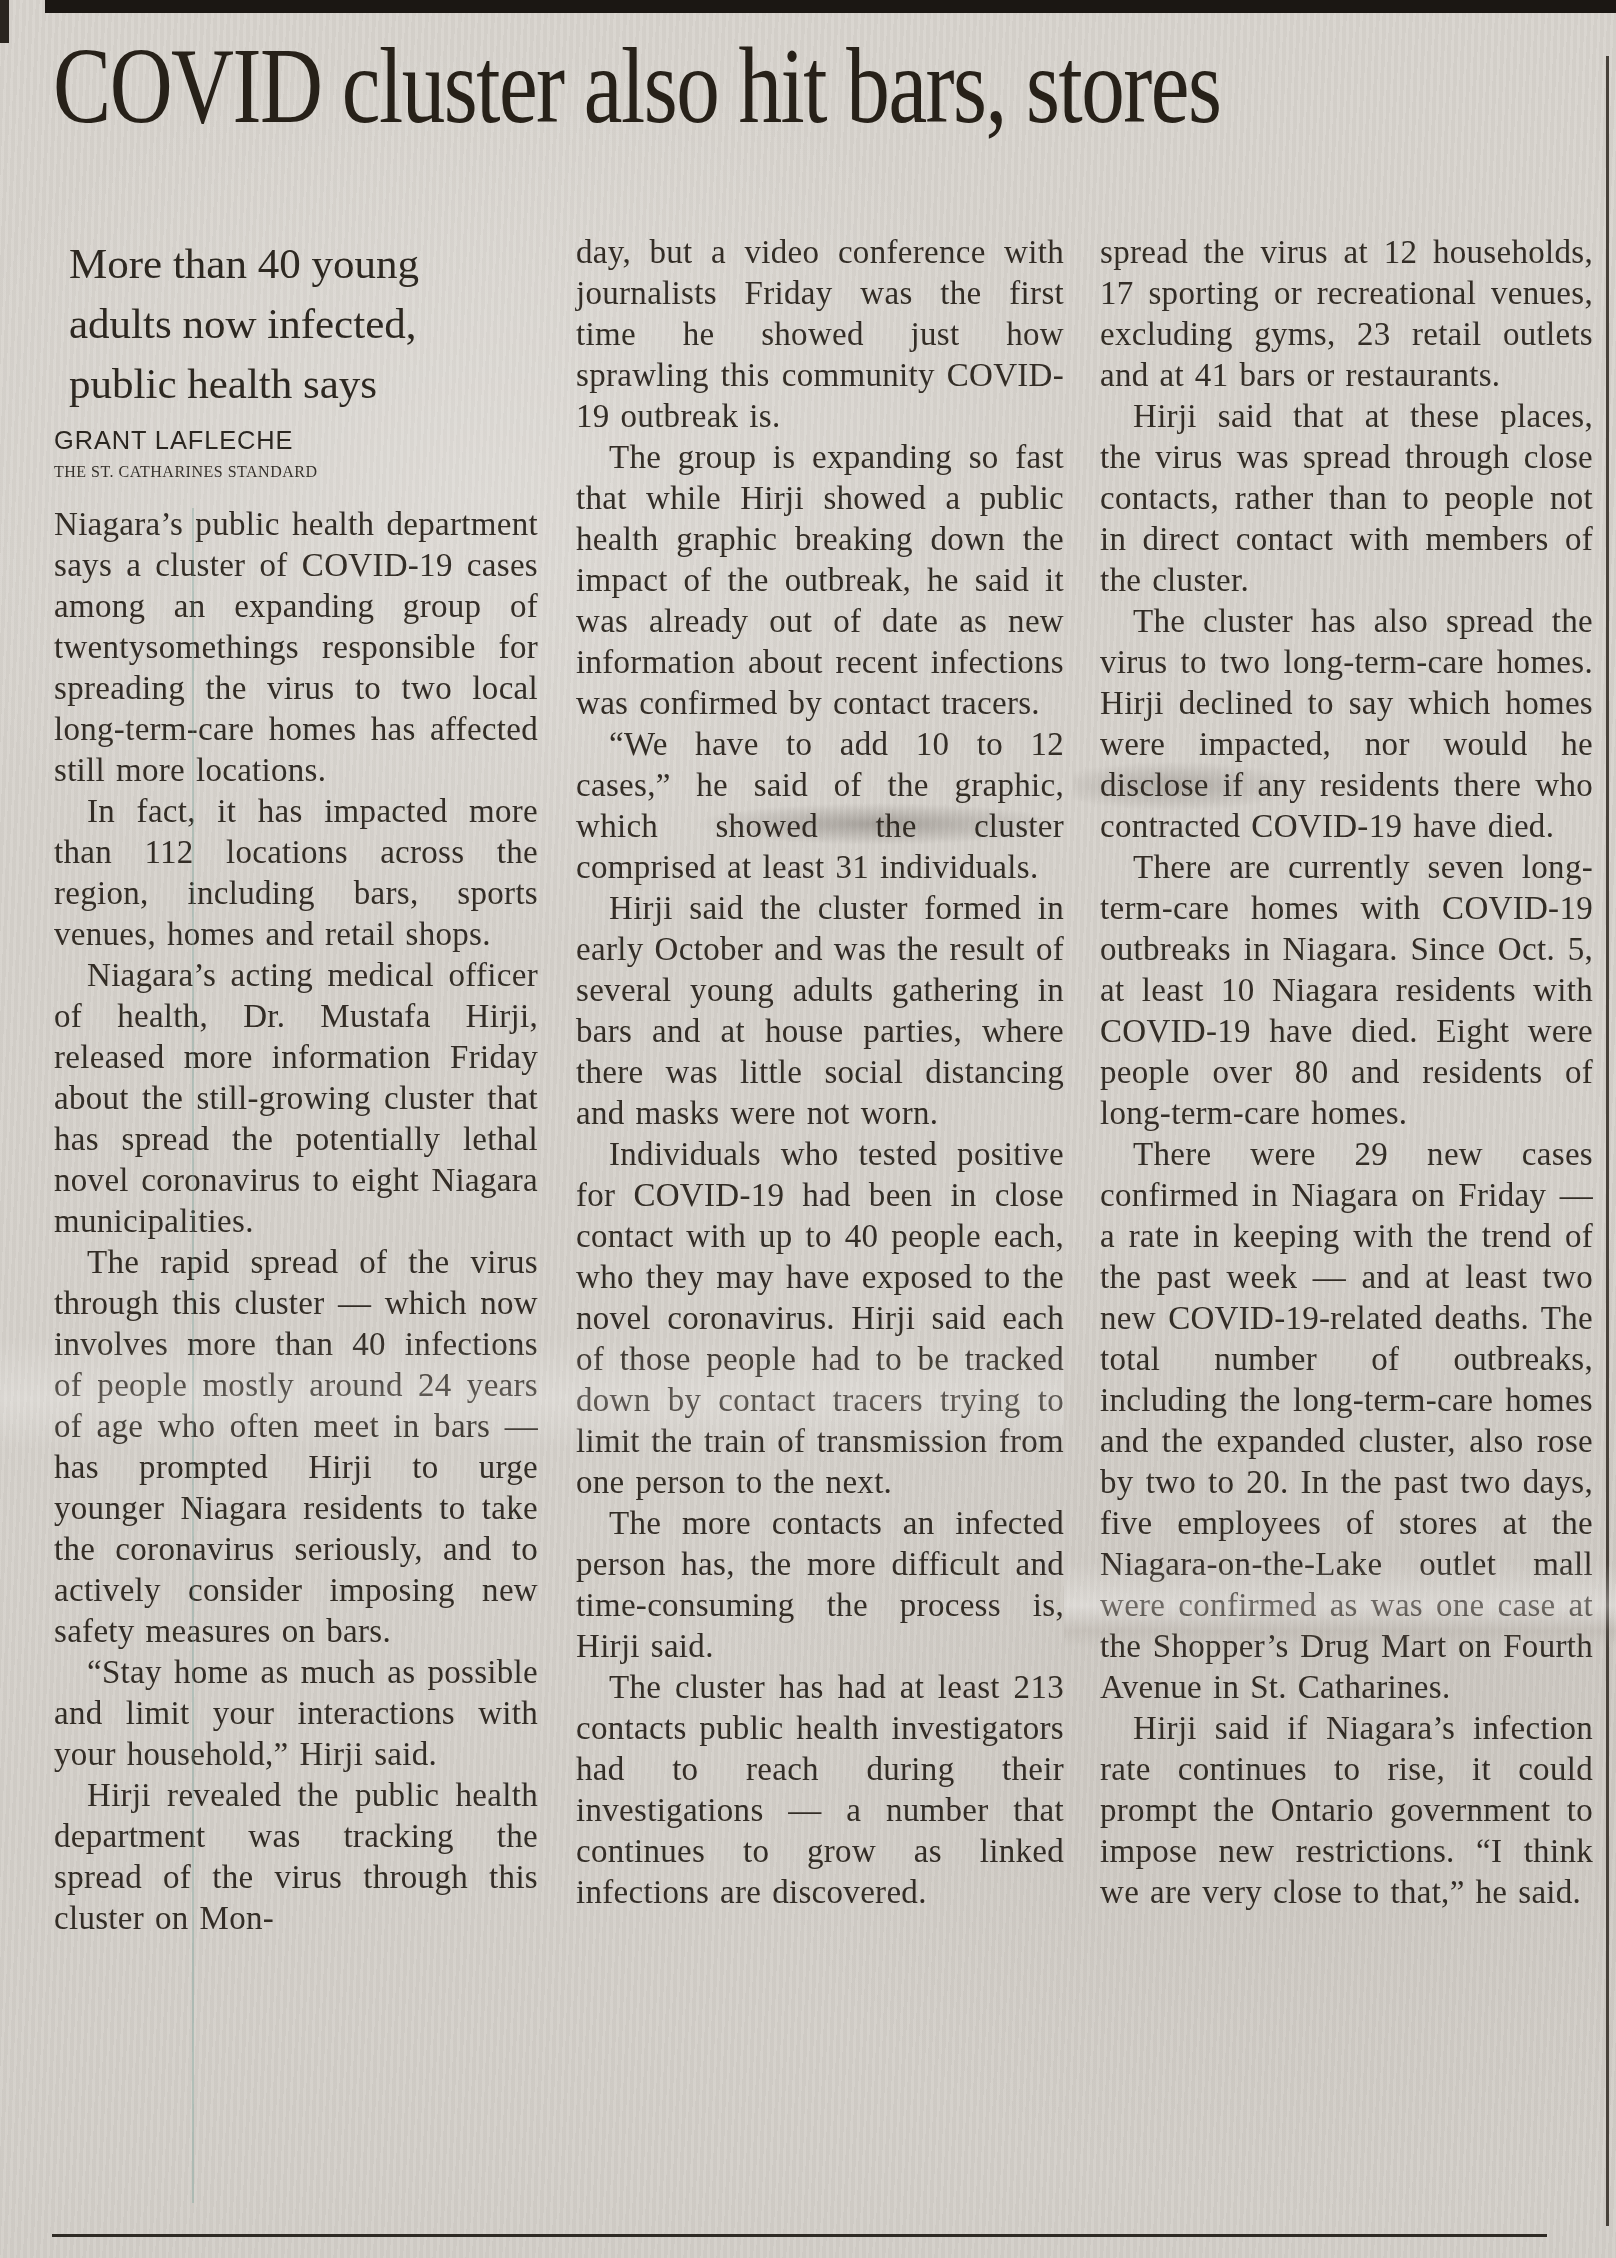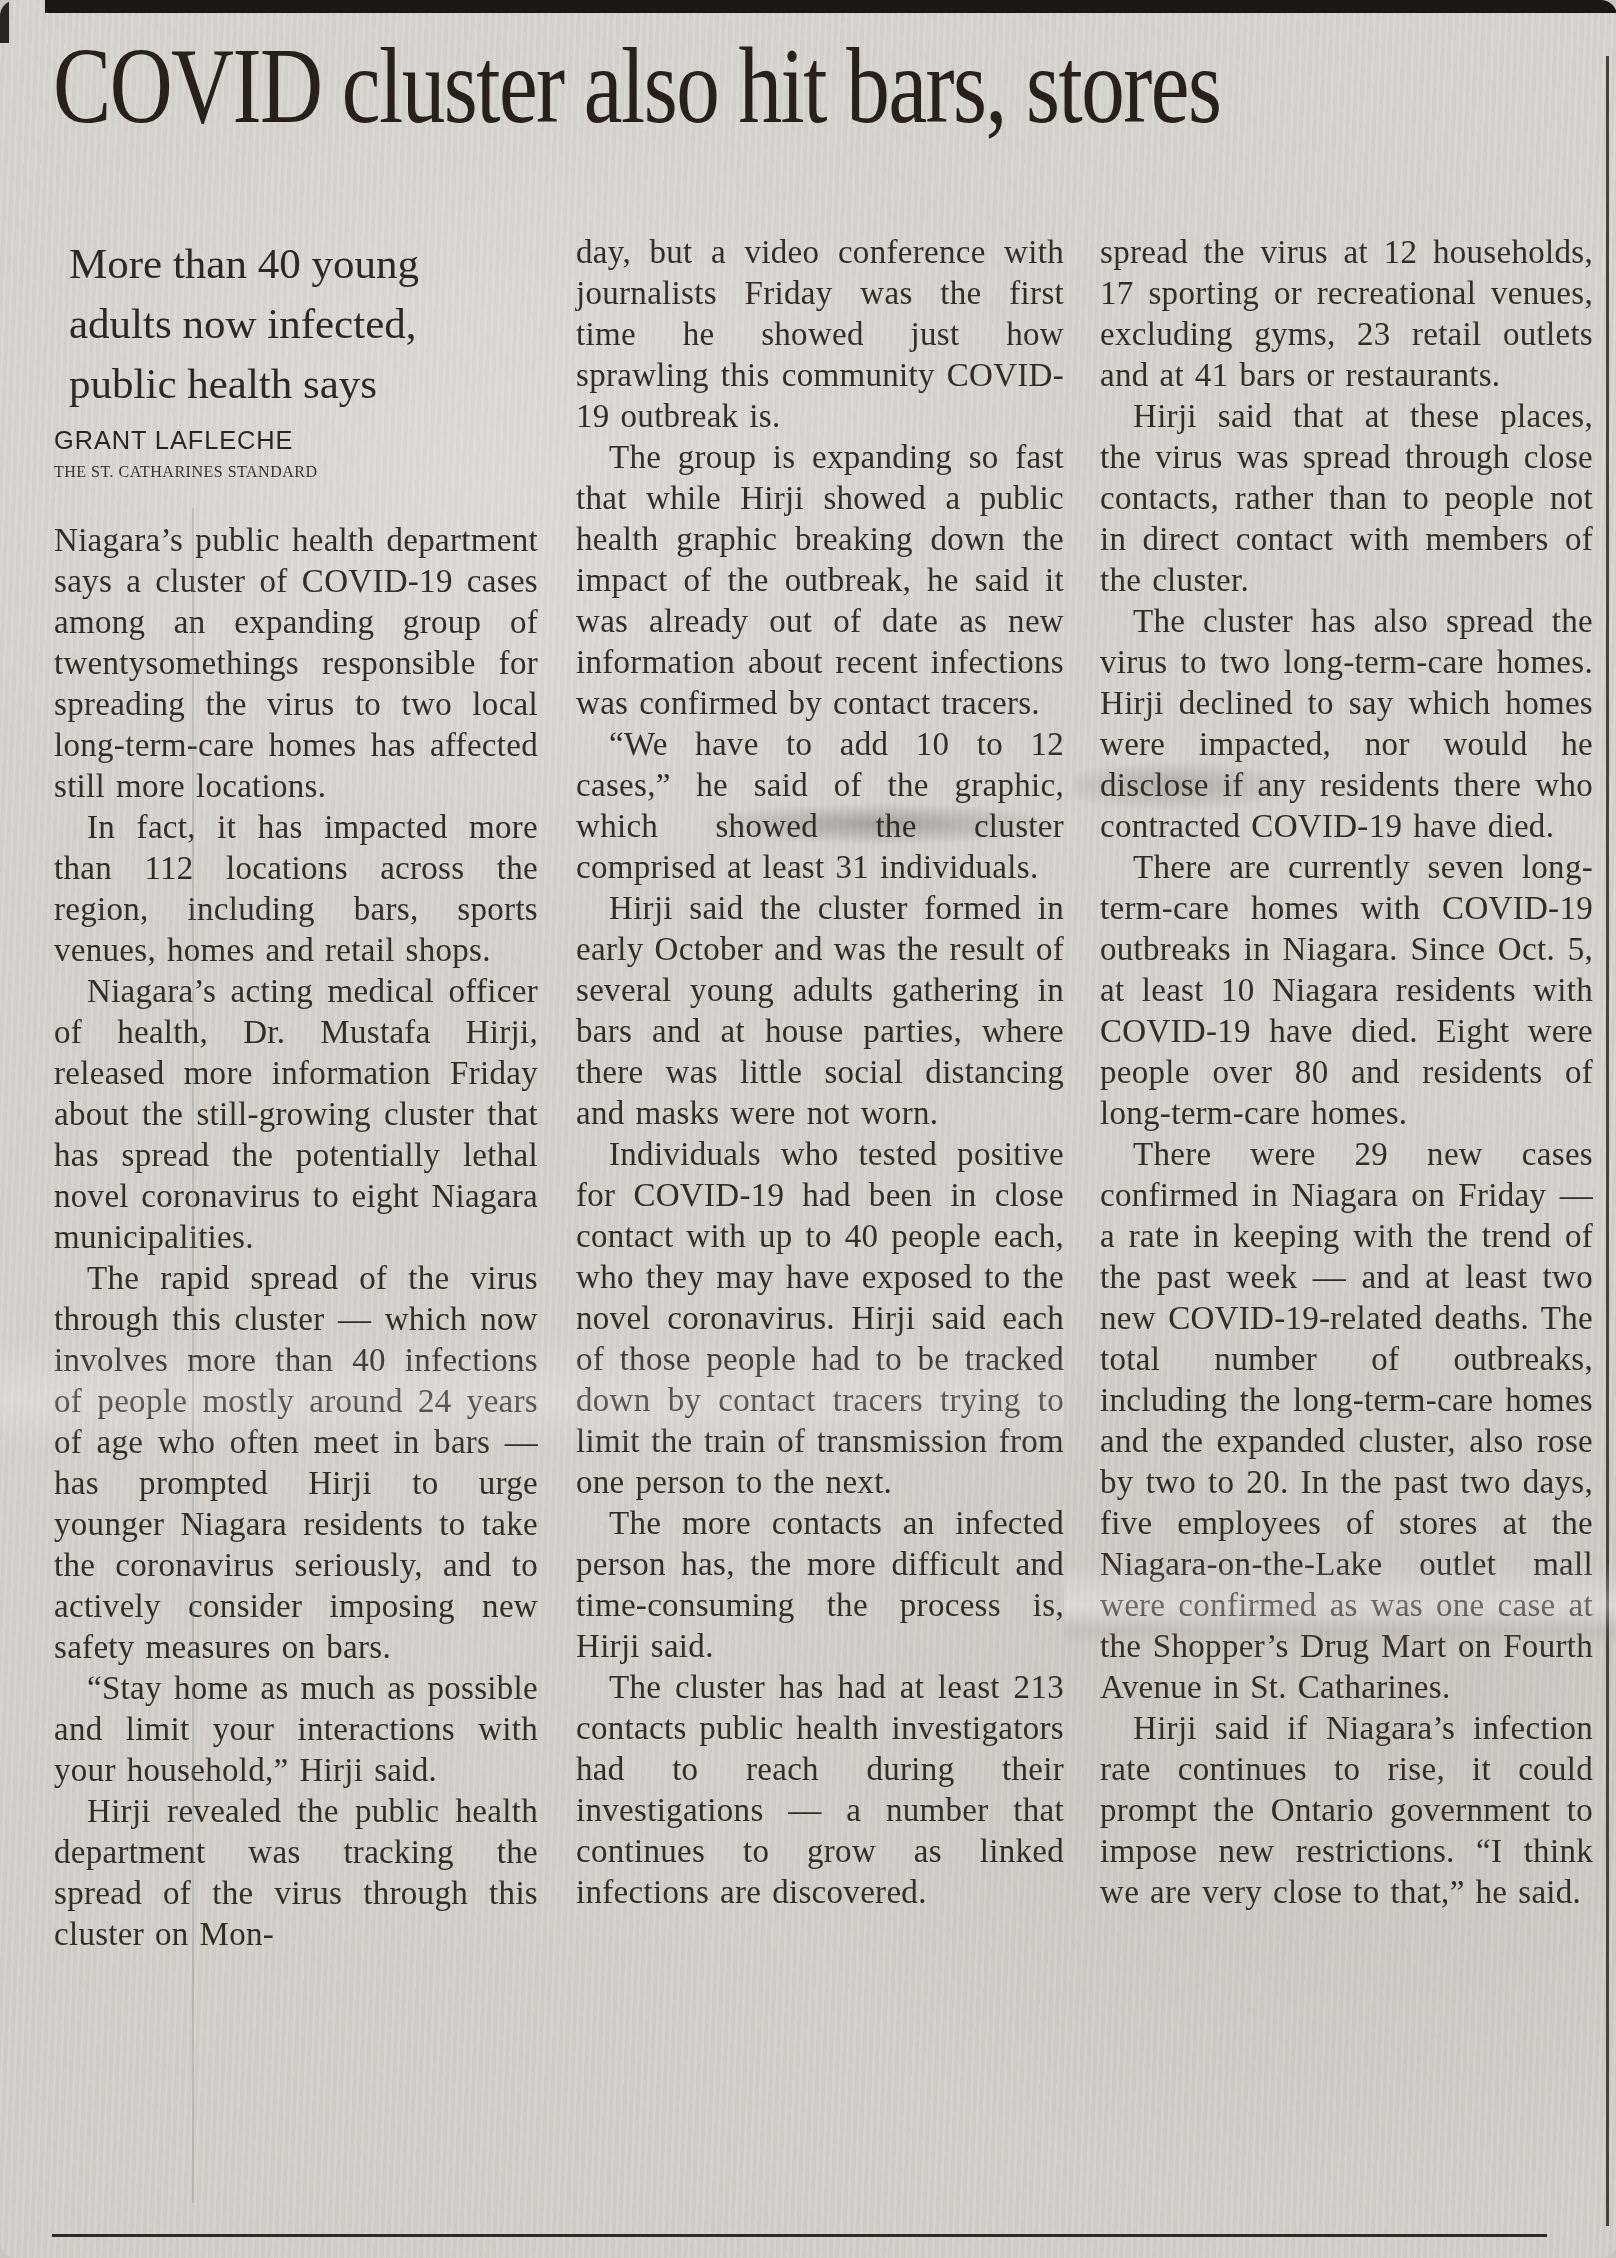--- a/index.html
+++ b/index.html
@@ -11,21 +11,20 @@
   .page {
     position: relative;
     width: 1617px; height: 2258px;
     overflow: hidden;
     background:
       radial-gradient(ellipse 847px 659px at 30% 22%, rgba(255,255,255,0.20), rgba(255,255,255,0) 70%),
       radial-gradient(ellipse 942px 753px at 85% 75%, rgba(120,110,100,0.10), rgba(0,0,0,0) 70%),
       repeating-linear-gradient(92deg, rgba(255,255,255,0.04) 0 2.8px, rgba(90,85,80,0.04) 2.8px 6.6px),
       linear-gradient(180deg, #d8d4ce 0%, #d6d2cc 40%, #d3cfc9 100%);
     color: #322c25;
-    border-radius: 16px;
   }
   .top-bar {
     position: absolute; left: 45px; top: 0; width: 1572px; height: 13px;
     background: #1b1713;
   }
   .corner-mark {
     position: absolute; left: 0; top: 0; width: 8.5px; height: 43px;
     background: #2a251f;
   }
   .headline {
@@ -73,21 +72,21 @@
     position: absolute;
     text-align: justify;
     font-size: 33px;
     line-height: 41px;
     letter-spacing: 0.3px;
     word-spacing: 2.4px;
     color: #332d26;
   }
   .col p { margin: 0; }
   .col p.ind { text-indent: 1.0em; }
-  .col1 { left: 54px;  top: 520px; width: 484px; height: 1676px; }
+  .col1 { left: 54px;  top: 504px; width: 484px; height: 1676px; }
   .col2 { left: 576px; top: 232px; width: 488px; height: 1968px; }
   .col3 { left: 1100px; top: 232px; width: 493px; height: 1968px; }
   .bottom-rule {
     position: absolute; left: 52px; top: 2234px; width: 1495px; height: 2.8px;
     background: #2e2a24;
   }
   .scanner-line {
     position: absolute; left: 192px; top: 508px; width: 1.9px; height: 1695px;
     background: rgba(95, 150, 140, 0.30);
   }

